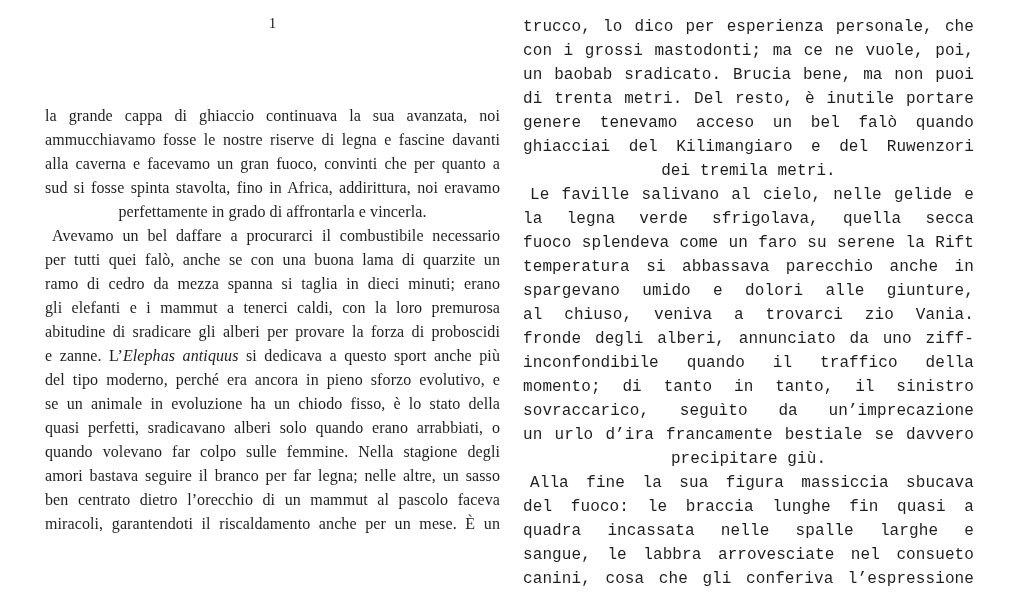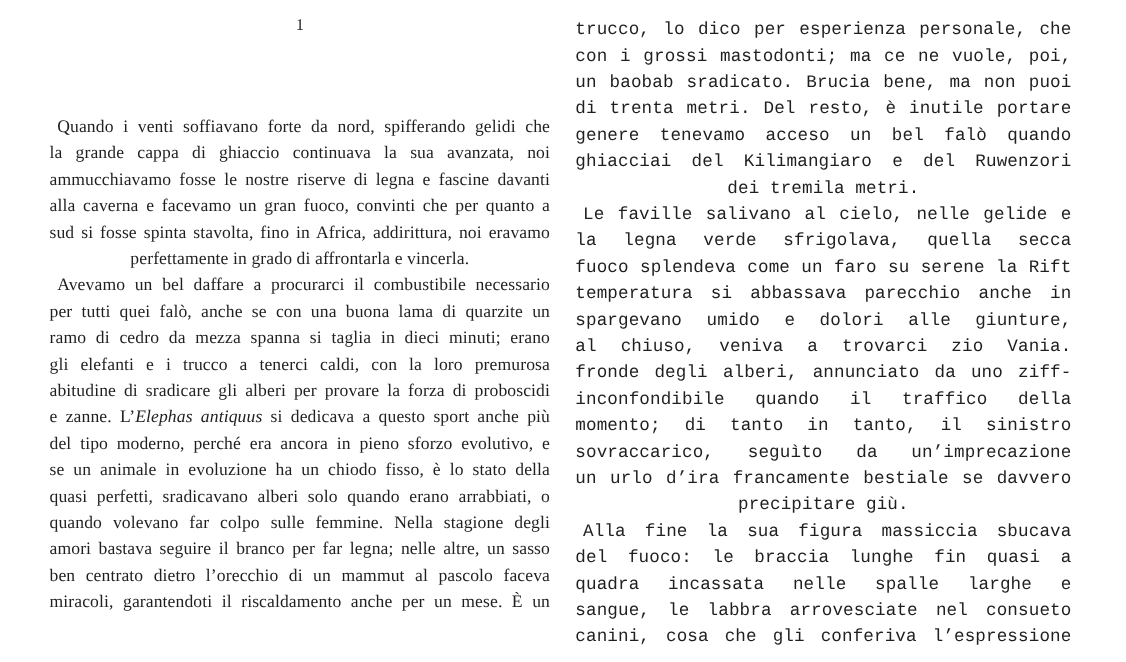--- a/index.html
+++ b/index.html
@@ -46,32 +46,31 @@
 </style>
 </head>
 <body style="background: rgb(255, 255, 255); color: rgb(31, 31, 31);">
 
 <div class="spread">
 
   <div class="page page-left">
     <div class="page-header">1</div>
     <div class="page-text">
         <div class="paragraph">
-          <div class="pline indent">Quando i venti soffiavano forte da nord, spifferando gelidi che</div>
           <div class="pline">la grande cappa di ghiaccio continuava la sua avanzata, noi</div>
           <div class="pline">ammucchiavamo fosse le nostre riserve di legna e fascine davanti</div>
           <div class="pline">alla caverna e facevamo un gran fuoco, convinti che per quanto a</div>
           <div class="pline">sud si fosse spinta stavolta, fino in Africa, addirittura, noi eravamo</div>
           <div class="pline flush">perfettamente in grado di affrontarla e vincerla.</div>
         </div>
         <div class="paragraph">
           <div class="pline indent">Avevamo un bel daffare a procurarci il combustibile necessario</div>
           <div class="pline">per tutti quei falò, anche se con una buona lama di quarzite un</div>
           <div class="pline">ramo di cedro da mezza spanna si taglia in dieci minuti; erano</div>
-          <div class="pline">gli elefanti e i trucco a tenerci caldi, con la loro premurosa</div>
+          <div class="pline">gli elefanti e i mammut a tenerci caldi, con la loro premurosa</div>
           <div class="pline">abitudine di sradicare gli alberi per provare la forza di proboscidi</div>
           <div class="pline">e zanne. L’<em>Elephas antiquus</em> si dedicava a questo sport anche più</div>
           <div class="pline">del tipo moderno, perché era ancora in pieno sforzo evolutivo, e</div>
           <div class="pline">se un animale in evoluzione ha un chiodo fisso, è lo stato della</div>
           <div class="pline">quasi perfetti, sradicavano alberi solo quando erano arrabbiati, o</div>
           <div class="pline">quando volevano far colpo sulle femmine. Nella stagione degli</div>
           <div class="pline">amori bastava seguire il branco per far legna; nelle altre, un sasso</div>
           <div class="pline">ben centrato dietro l’orecchio di un mammut al pascolo faceva</div>
           <div class="pline">miracoli, garantendoti il riscaldamento anche per un mese. È un</div>
         </div>

